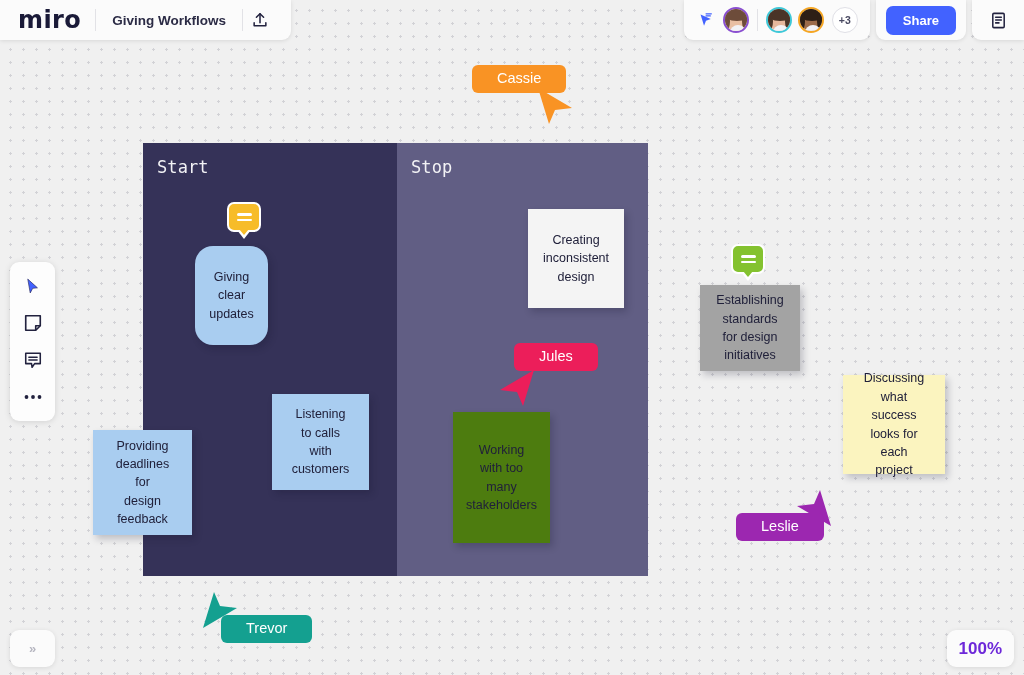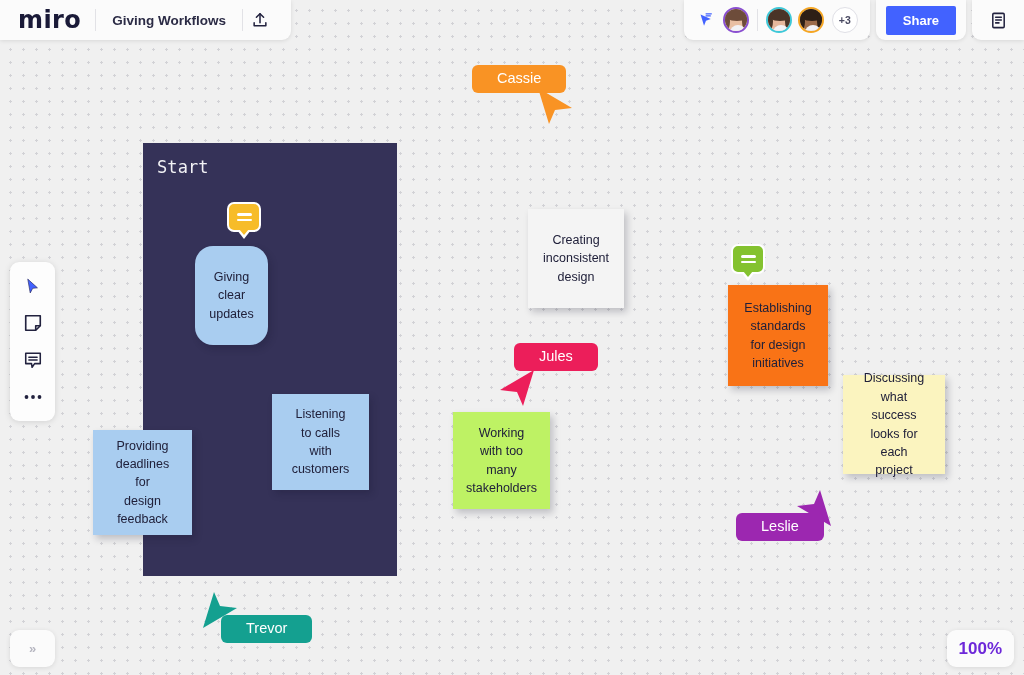--- a/index.html
+++ b/index.html
@@ -104,21 +104,21 @@
     font-size: 10.5px; font-weight: 700; color: #4a4a62;
     cursor: pointer;
     flex: none;
   }
   .share-btn {
     background: #4262ff;
     color: #fff;
     font-size: 13px;
     font-weight: 700;
     border: none;
-    border-radius: 2px;
+    border-radius: 7px;
     padding: 7px 17px;
     cursor: pointer;
     font-family: "Liberation Sans", sans-serif;
   }
 
   
   .toolrail {
     position: absolute;
     left: 10px; top: 262px;
     width: 45px;
@@ -257,29 +257,32 @@
 </style>
 </head>
 <body>
 
 <div id="canvas"></div>
 
 <div id="frame">
     <div class="col" style="width: 254px; background: rgb(53, 50, 88);">
       <div class="col-title">Start</div>
     </div>
+    <div class="col" style="width: 251px; background: rgb(97, 94, 132);">
+      <div class="col-title">Stop</div>
+    </div>
   </div>
 
 <div id="notes-layer">
     <div class="sticky" style="left: 195px; top: 246px; width: 73px; height: 99px; background: rgb(169, 205, 240); border-radius: 18px;">Giving clear updates</div>
     <div class="sticky" style="left: 272px; top: 394px; width: 97px; height: 96px; background: rgb(169, 205, 240);">Listening to calls with customers</div>
     <div class="sticky" style="left: 93px; top: 430px; width: 99px; height: 105px; background: rgb(169, 205, 240);">Providing deadlines for design feedback</div>
     <div class="sticky" style="left: 528px; top: 209px; width: 96px; height: 99px; background: rgb(244, 244, 244);">Creating inconsistent design</div>
-    <div class="sticky" style="left: 453px; top: 412px; width: 97px; height: 97px; background: #bef264;">Working with too many stakeholders</div>
-    <div class="sticky" style="left: 700px; top: 285px; width: 100px; height: 101px; background: #f97316; margin-left: 28px;">Establishing standards for design initiatives</div>
+    <div class="sticky" style="left: 453px; top: 412px; width: 97px; height: 131px; background: #4d7c0f;">Working with too many stakeholders</div>
+    <div class="sticky" style="left: 700px; top: 285px; width: 100px; height: 86px; background: #a3a3a3;">Establishing standards for design initiatives</div>
     <div class="sticky" style="left: 843px; top: 375px; width: 102px; height: 99px; background: rgb(251, 244, 191);">Discussing what success looks for each project</div>
   </div>
 
 <div id="badges-layer">
     <div class="cbadge" style="left: 227px; top: 202px; background: rgb(247, 188, 41); color: rgb(247, 188, 41);">
       <div class="ln"></div>
       <div class="ln s"></div>
     </div>
     <div class="cbadge" style="left: 731px; top: 244px; background: rgb(132, 194, 47); color: rgb(132, 194, 47);">
       <div class="ln"></div>

